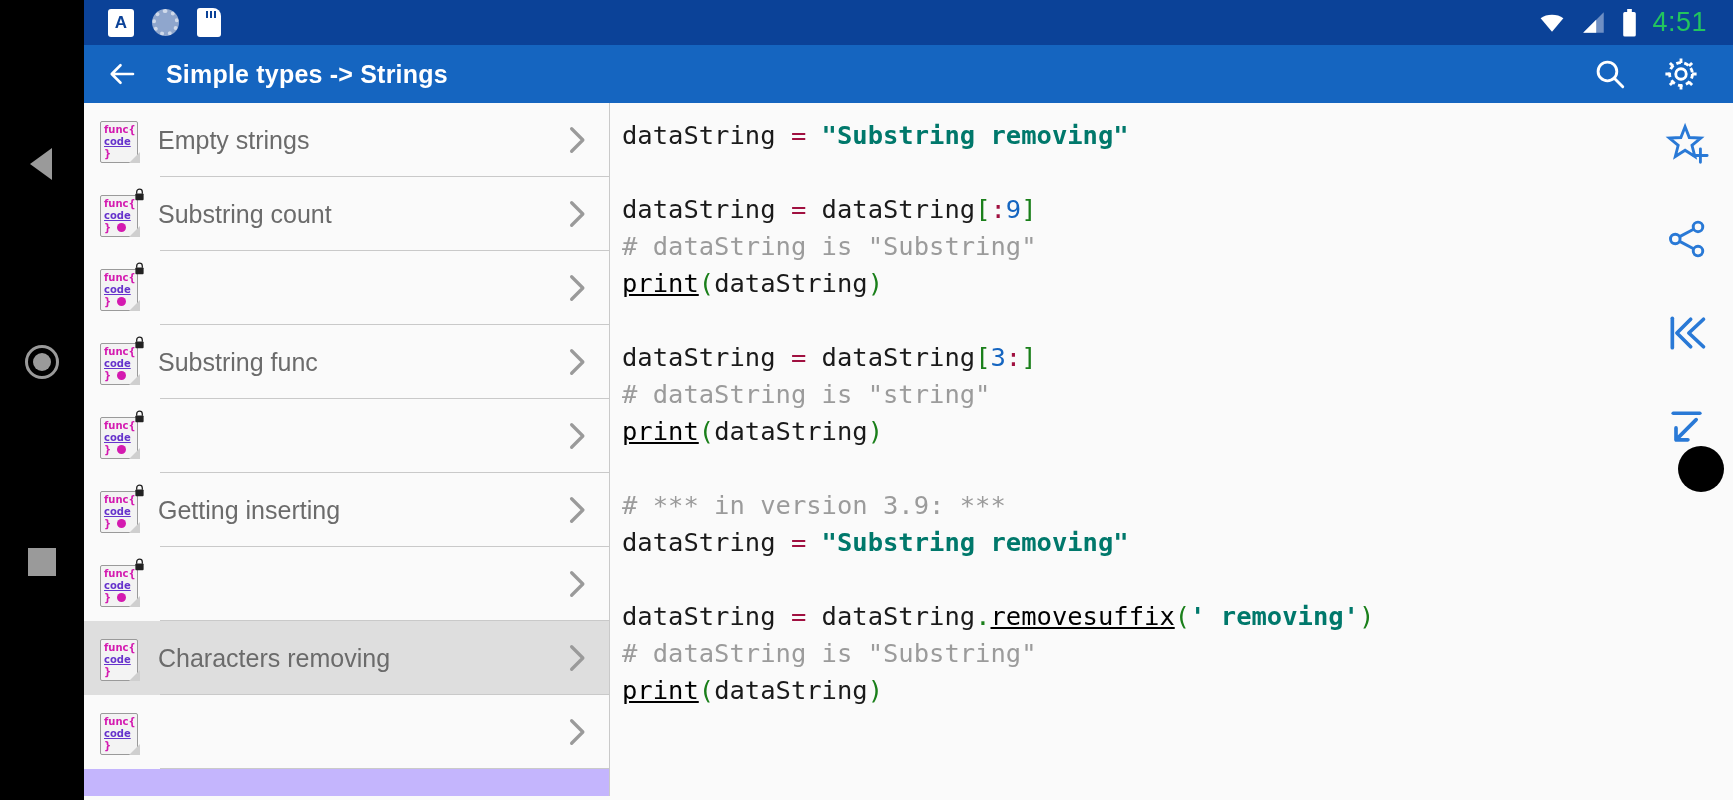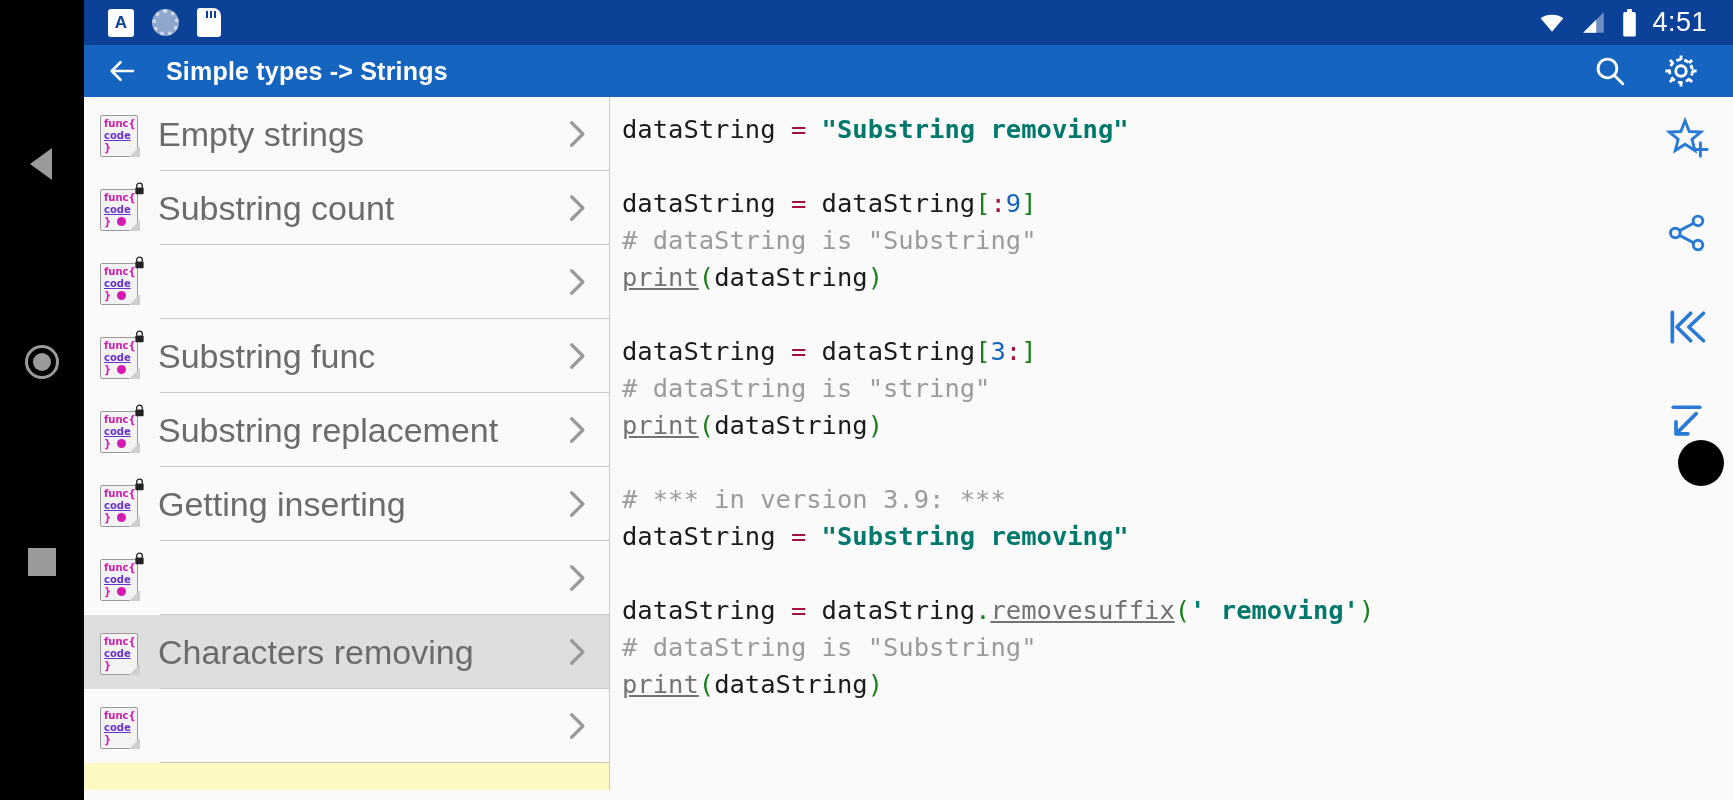--- a/index.html
+++ b/index.html
@@ -49,21 +49,21 @@
   .statusbar {
     position: relative; height: 45px; background: #0b4298;
     display: flex; align-items: center;
   }
   .sb-left { display: flex; align-items: center; gap: 18px; padding-left: 24px; }
   .sb-right {
     margin-left: auto; display: flex; align-items: center; gap: 14px;
     padding-right: 26px;
   }
   .sb-clock {
-    color: #ffffff; font-size: 27px; font-weight: 500; letter-spacing: .5px;
+    color: #22c55e; font-size: 27px; font-weight: 500; letter-spacing: .5px;
     font-family: "Liberation Sans", sans-serif;
   }
   .icn-a {
     width: 26px; height: 28px; background: #fff; border-radius: 3px;
     color: #0b4298; font-size: 17px; font-weight: bold;
     display: flex; align-items: center; justify-content: center;
     line-height: 1;
   }
   .icn-sync {
     width: 27px; height: 27px; border-radius: 50%;
@@ -74,51 +74,51 @@
     border-radius: 3px 8px 3px 3px; position: relative;
   }
   .icn-sd::after {
     content: ""; position: absolute; right: 3px; top: 3px;
     width: 12px; height: 7px;
     background: repeating-linear-gradient(90deg,#0b4298 0 2px,#fff 2px 4px);
   }
 
   
   .appbar {
-    position: relative; height: 52px; background: #1565C0;
+    position: relative; height: 58px; background: #1565C0;
     display: flex; align-items: center;
   }
   .ab-back { width: 78px; display: flex; align-items: center; justify-content: center; cursor: pointer; }
   .ab-title {
     color: #fff; font-size: 25px; font-weight: bold; letter-spacing: .2px;
     margin-left: 4px;
   }
   .ab-actions { margin-left: auto; display: flex; align-items: center; gap: 36px; padding-right: 34px; }
   .ab-icon { cursor: pointer; display: flex; align-items: center; justify-content: center; }
 
   
   .content { position: relative; display: flex; height: 693px; background: #fafafa; }
 
   
   .sidelist {
-    width: 525px; background: #fef9c3; position: relative;
+    width: 525px; background: #c4b5fd; position: relative;
     overflow: hidden;
   }
   .row {
     display: flex; align-items: center; height: 74px;
     padding-left: 16px; position: relative; cursor: pointer;
     background: #fafafa;
   }
   .row.selected { background: #dedede; }
   .row .sep {
     position: absolute; left: 76px; right: 0; bottom: 0;
     height: 1px; background: #c9c9c9;
   }
   .row-label {
-    font-size: 34px; color: #6b6b6b; margin-left: 18px;
+    font-size: 25px; color: #6b6b6b; margin-left: 18px;
     font-family: "Liberation Sans", sans-serif;
     white-space: nowrap;
   }
   .chev { margin-left: auto; margin-right: 18px; }
 
   
   .fileicon {
     position: relative; width: 40px; height: 46px; flex: 0 0 auto;
   }
   .fileicon .sheet {
@@ -159,21 +159,21 @@
     line-height: 37px;
     color: #1a1a1a;
     white-space: pre;
     margin: 0;
   }
   .t-str   { color: #00786b; font-weight: bold; }
   .t-op    { color: #a01040; }
   .t-cmt   { color: #9b9b9b; }
   .t-num   { color: #1565C0; }
   .t-brk   { color: #1a7f1a; }
-  .t-lnk   { color: #737373; text-decoration: underline; cursor: pointer; }
+  .t-lnk   { color: #000000; text-decoration: underline; cursor: pointer; }
   .t-par   { color: #1a7f1a; }
   .t-dot   { color: #1a7f1a; }
 
   
   .rail {
     width: 92px; background: #fafafa; position: relative;
     display: flex; flex-direction: column; align-items: center;
     padding-top: 18px; gap: 46px;
   }
   .rail-btn { cursor: pointer; width: 48px; height: 48px; display:flex; align-items:center; justify-content:center; }
@@ -329,21 +329,20 @@
               <div class="l1">func{</div>
               <div class="l2">code</div>
               <div class="l3">}</div>
               <div class="dot"></div>
               <div class="fold"></div>
               <svg class="lock" viewBox="0 0 12 12">
                 <path d="M3.4 5.2 V3.6 a2.6 2.6 0 0 1 5.2 0 V5.2" fill="none" stroke="#222" stroke-width="1.2"></path>
                 <rect x="2.2" y="5.0" width="7.6" height="6.2" rx="0.8" fill="#222"></rect>
               </svg>
             </div>
-            <div class="row-label">Substring replacement</div>
             <svg class="chev" width="30" height="38" viewBox="0 0 24 24">
               <path d="M8.5 3 L17.5 12 L8.5 21" fill="none" stroke="#9a9a9a" stroke-width="2.6" stroke-linecap="round" stroke-linejoin="round"></path>
             </svg>
             <div class="sep"></div>
           </div>
           <div class="row">
             <div class="fileicon">
               <div class="sheet"></div>
               <div class="l1">func{</div>
               <div class="l2">code</div>

